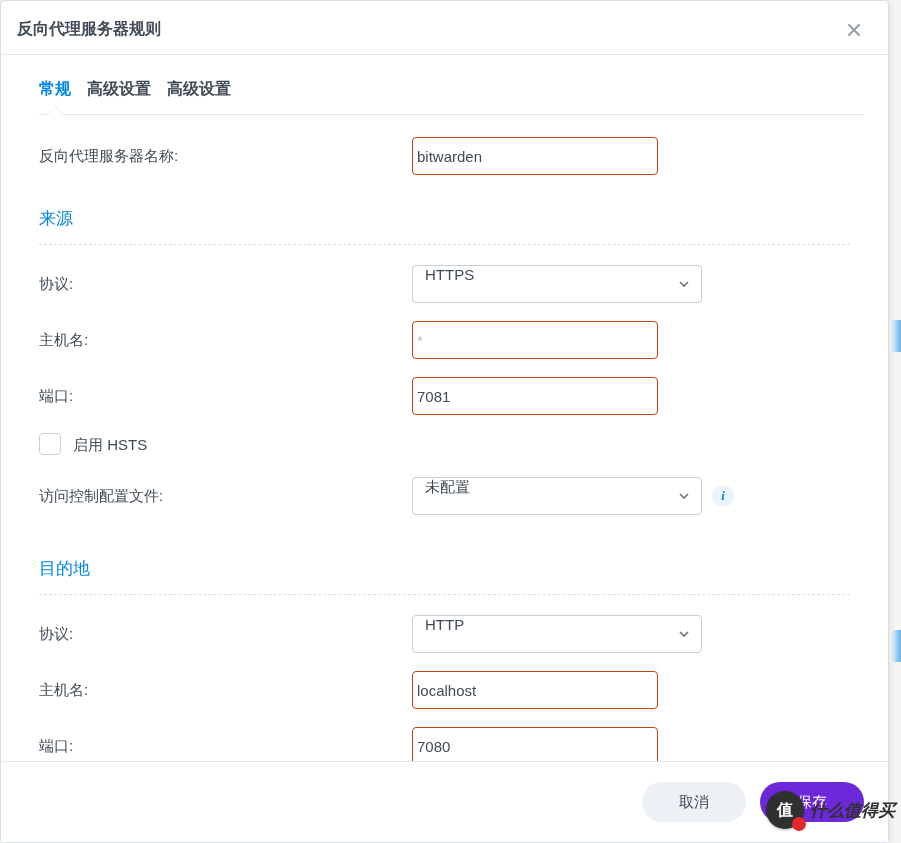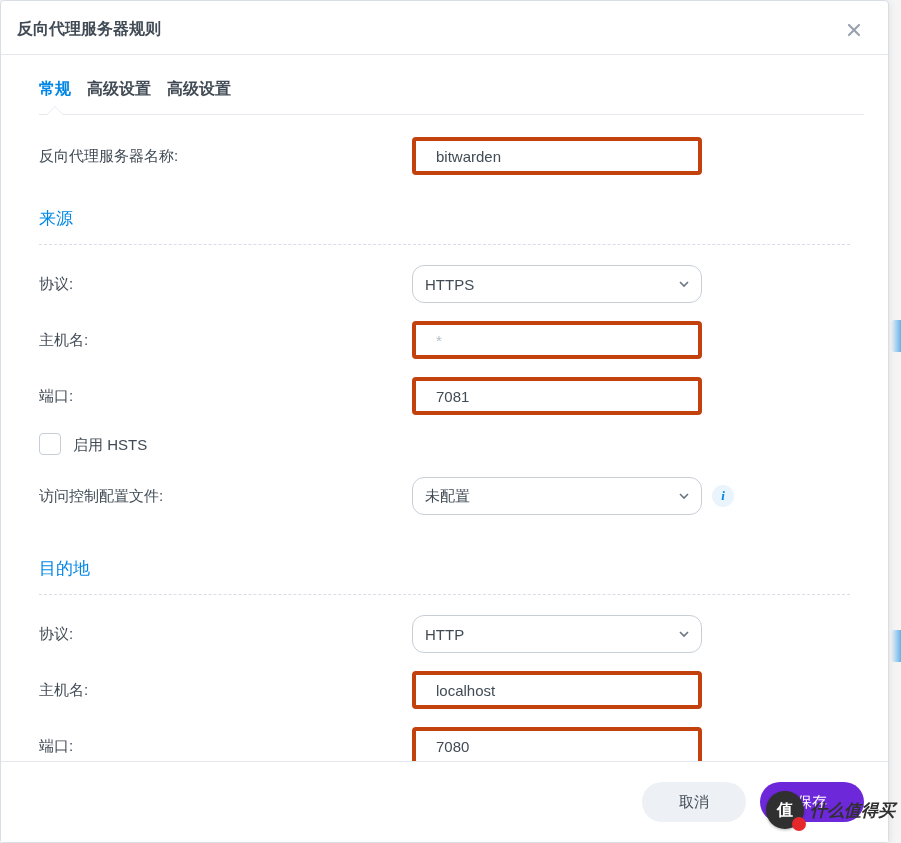--- a/index.html
+++ b/index.html
@@ -104,49 +104,48 @@
       width: 360px;
       font-size: 15px;
       color: #414b55;
     }
     .form-control {
       display: flex;
       align-items: center;
       gap: 10px;
     }
     .text-input {
-      width: 290px;
+      width: 246px;
       height: 38px;
-      border: 4px solid #c2410c;
+      border: 1px solid #c2410c;
       border-radius: 4px;
-      padding: 0 20px;
+      padding: 0 4px;
       font-size: 15px;
       color: #414b55;
       outline: none;
       font-family: inherit;
     }
     .text-input::placeholder {
       color: #b5bcc4;
     }
     .select-wrap {
       position: relative;
       width: 290px;
     }
     .select-input {
       width: 100%;
       height: 38px;
       border: 1px solid #c8ced6;
-      border-radius: 12px;
+      border-radius: 4px;
       padding: 0 36px 0 12px;
       font-size: 15px;
       color: #414b55;
       background: #fff;
       cursor: pointer;
       display: flex;
-      align-items: center;
     }
     .select-caret {
       position: absolute;
       right: 12px;
       top: 50%;
       transform: translateY(-50%);
       pointer-events: none;
       color: #6b7682;
     }
     .select-caret svg {

